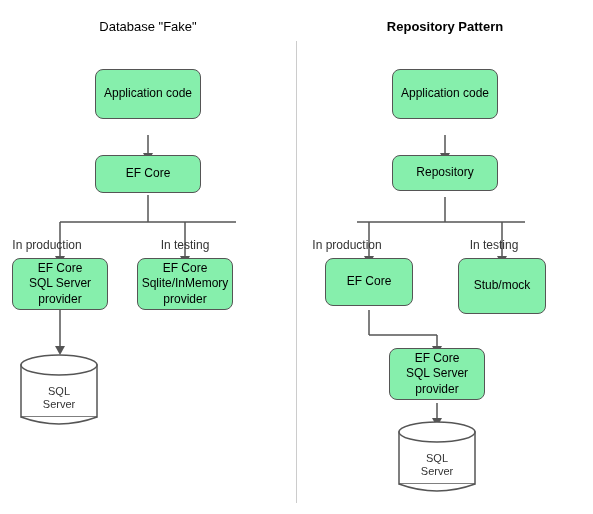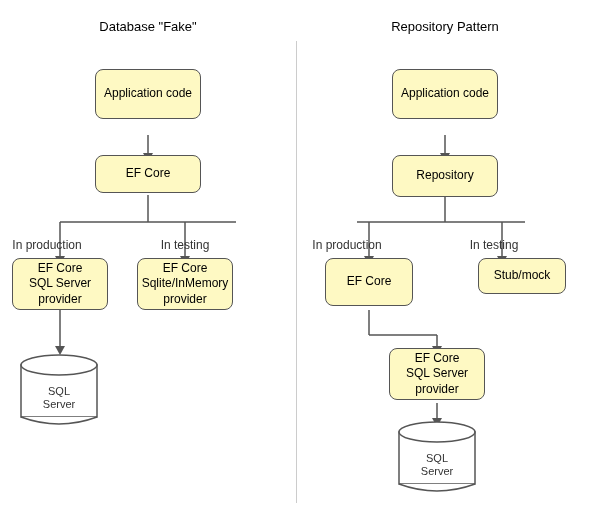--- a/index.html
+++ b/index.html
@@ -25,21 +25,21 @@
     .diagram-title {
       text-align: center;
       font-size: 13px;
       font-weight: normal;
       padding-top: 10px;
       line-height: 1.4;
     }
     .box {
       border: 1.5px solid #555;
       border-radius: 8px;
-      background: #fef9c3;
+      background: #86efac;
       display: flex;
       align-items: center;
       justify-content: center;
       text-align: center;
       line-height: 1.3;
       position: absolute;
     }
     .label-small {
       position: absolute;
       font-size: 12px;
@@ -121,21 +121,21 @@
         <text x="39" y="42" text-anchor="middle" font-size="11" fill="#333">SQL</text>
         <text x="39" y="55" text-anchor="middle" font-size="11" fill="#333">Server</text>
       </svg>
     </div>
 
   </div>
 
   <div style="width:1px;background:#ccc;height:90%;margin-top:5%;align-self:center;"></div>
 
   <div class="diagram-half" style="position:relative;">
-    <div class="diagram-title" style="position:absolute;top:8px;left:0;width:100%;text-align:center;">
+    <div class="diagram-title" style="position:absolute;top:8px;left:0;width:100%;text-align:center;font-weight:bold;">
       <span>Repository Pattern</span>
     </div>
 
     <svg class="diagram-svg">
 
       <line x1="148" y1="135" x2="148" y2="155" stroke="#555" stroke-width="1.5"></line>
       <polygon points="143,153 153,153 148,162" fill="#555"></polygon>
 
       <line x1="148" y1="197" x2="148" y2="222" stroke="#555" stroke-width="1.5"></line>
 
@@ -154,37 +154,37 @@
       <polygon points="135,346 145,346 140,355" fill="#555"></polygon>
 
       <line x1="140" y1="403" x2="140" y2="420" stroke="#555" stroke-width="1.5"></line>
       <polygon points="135,418 145,418 140,427" fill="#555"></polygon>
     </svg>
 
     <div class="box" style="width:106px;height:50px;left:95px;top:69px;">
       <span>Application code</span>
     </div>
 
-    <div class="box" style="width:106px;height:42px;left:95px;top:155px;">
+    <div class="box" style="width:106px;height:36px;left:95px;top:155px;">
       <span>Repository</span>
     </div>
 
     <div class="label-small" style="left:10px;top:238px;width:80px;">
       <span>In production</span>
     </div>
 
     <div class="label-small" style="left:162px;top:238px;width:70px;">
       <span>In testing</span>
     </div>
 
     <div class="box" style="width:88px;height:48px;left:28px;top:258px;">
       <span>EF Core</span>
     </div>
 
-    <div class="box" style="width:88px;height:36px;left:161px;top:258px;margin-left:20px;">
+    <div class="box" style="width:88px;height:56px;left:161px;top:258px;">
       <span>Stub/mock</span>
     </div>
 
     <div class="box" style="width:96px;height:52px;left:92px;top:348px;white-space:pre-wrap;">EF Core
 SQL Server
 provider</div>
 
     <div style="position:absolute;left:101px;top:420px;width:78px;height:72px;">
       <svg width="78" height="72" viewBox="0 0 78 72">
         <rect x="1" y="12" width="76" height="52" fill="white" stroke="#555" stroke-width="1.5"></rect>

